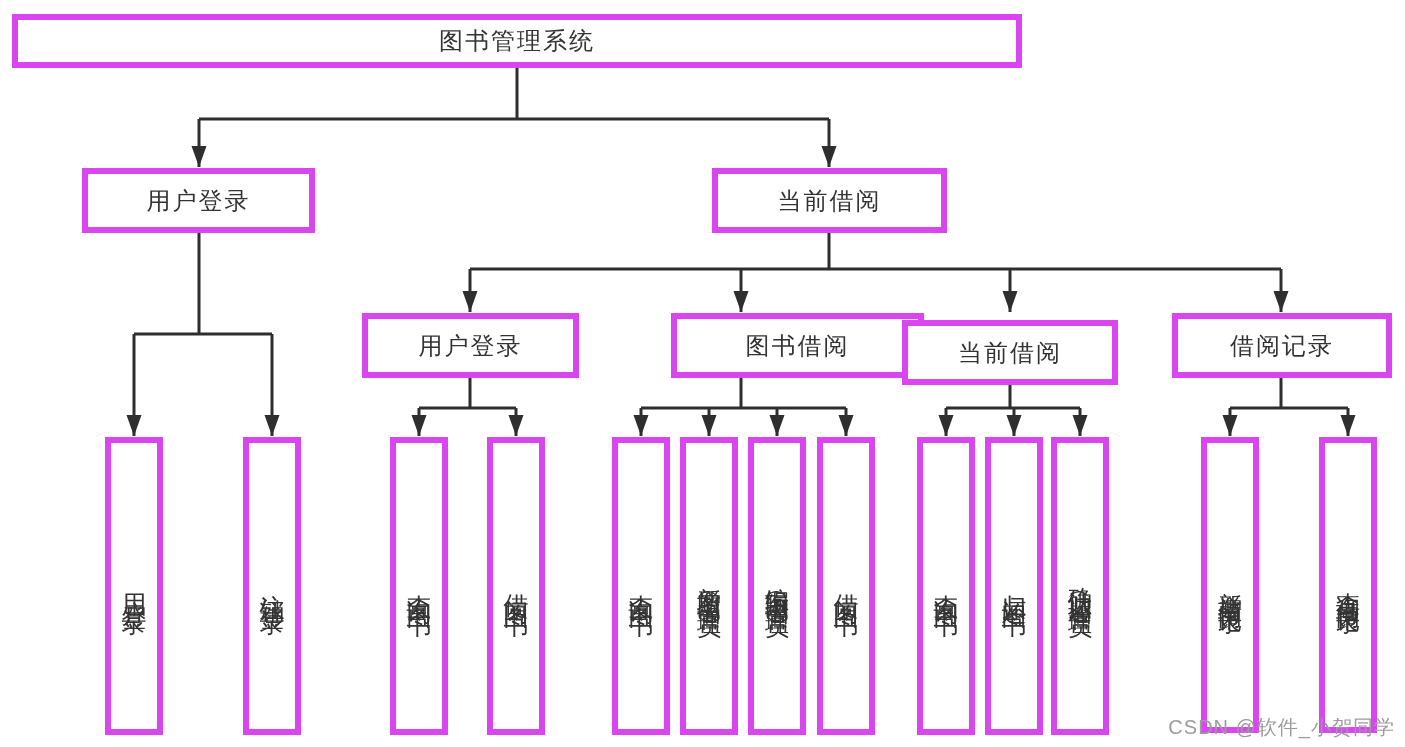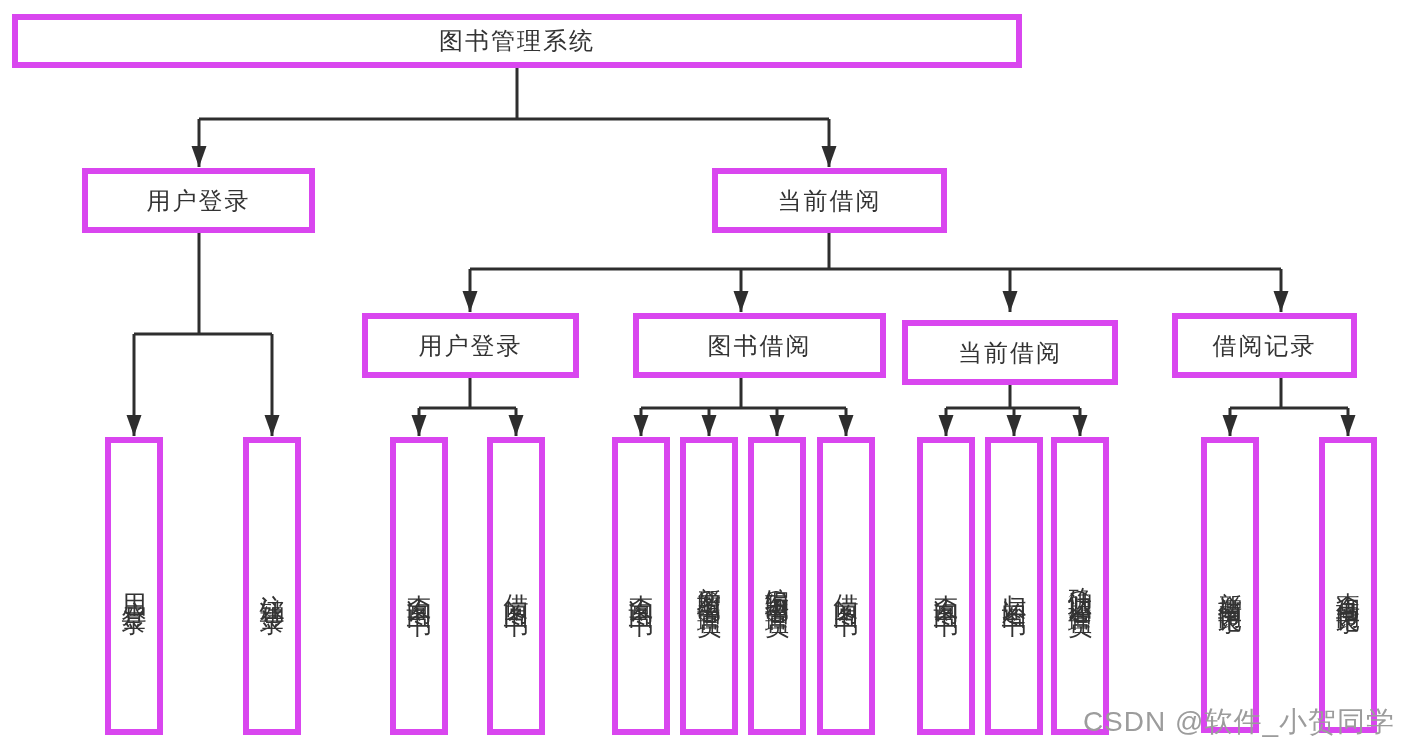--- a/index.html
+++ b/index.html
@@ -41,21 +41,21 @@
     white-space: nowrap;
   }
   .node.v.longtxt span {
     letter-spacing: 4px;
     font-size: 24px;
   }
   .watermark {
     position: absolute;
     right: 10px;
     bottom: 6px;
-    font-size: 28px;
+    font-size: 20px;
     color: #9c9c9c;
     letter-spacing: 1px;
     white-space: nowrap;
   }
 </style>
 </head>
 <body>
 
 <div class="canvas">
 
@@ -109,27 +109,27 @@
   <div class="node h" style="left:82px;top:168px;width:233px;height:65px">
     <span>用户登录</span>
   </div>
   <div class="node h" style="left:712px;top:168px;width:235px;height:65px">
     <span>当前借阅</span>
   </div>
 
   <div class="node h" style="left:362px;top:313px;width:217px;height:65px">
     <span>用户登录</span>
   </div>
-  <div class="node h" style="left:633px;top:313px;width:253px;height:65px">
+  <div class="node h" style="left:671px;top:313px;width:253px;height:65px">
     <span>图书借阅</span>
   </div>
   <div class="node h" style="left:902px;top:320px;width:216px;height:65px">
     <span>当前借阅</span>
   </div>
-  <div class="node h" style="left:1172px;top:313px;width:185px;height:65px">
+  <div class="node h" style="left:1172px;top:313px;width:220px;height:65px">
     <span>借阅记录</span>
   </div>
 
   <div class="node v" style="left:105px;top:437px;width:58px;height:298px">
     <span>用户登录</span>
   </div>
   <div class="node v" style="left:243px;top:437px;width:58px;height:298px">
     <span>注销登录</span>
   </div>
 

